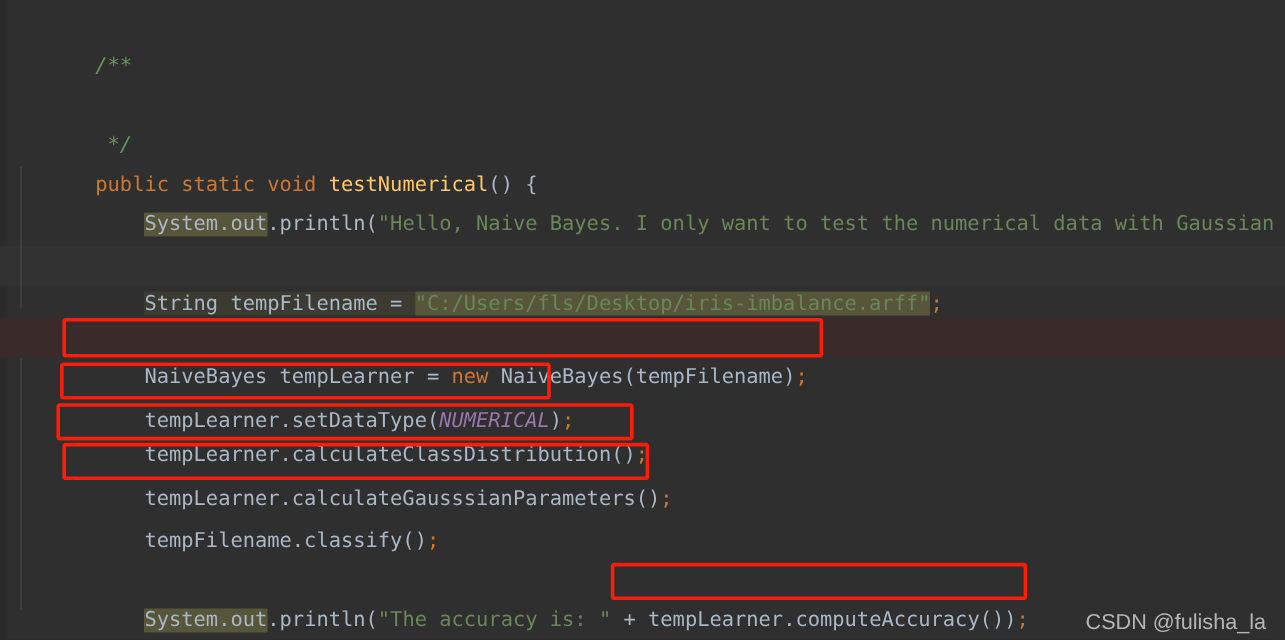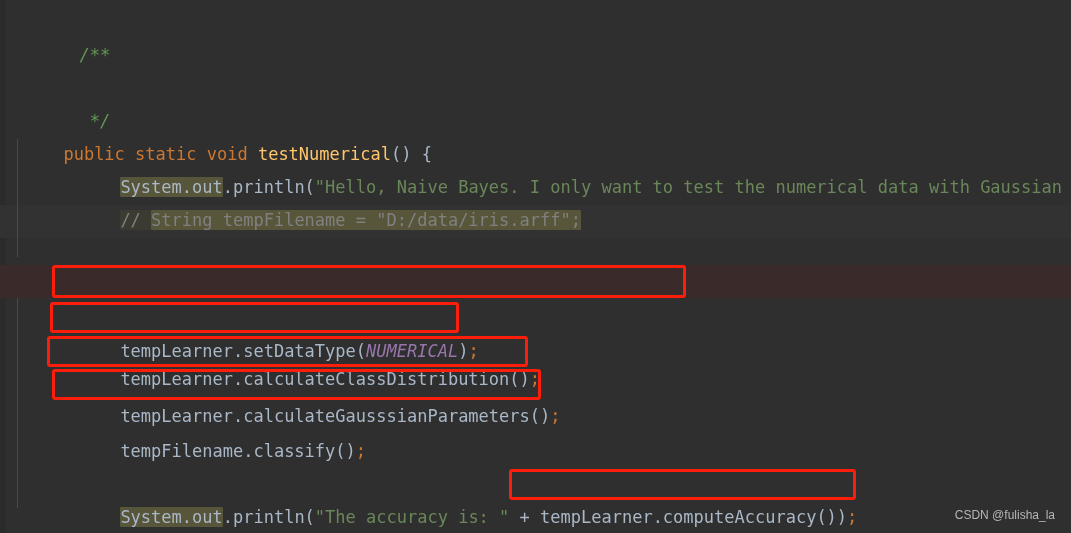--- a/index.html
+++ b/index.html
@@ -92,21 +92,21 @@
     border: 3px solid #fc1d0b;
     border-radius: 3px;
     box-sizing: border-box;
     pointer-events: none;
   }
 
   
   .watermark {
     position: absolute;
     font-family: "Liberation Sans", sans-serif;
-    font-size: 12px;
+    font-size: 18px;
     color: #b6b6b6;
     white-space: pre;
   }
 </style>
 </head>
 <body>
 
 <div id="root">
   <div class="editor">
 
@@ -120,33 +120,36 @@
 
     <div class="line" style="top:6px;left:18px;">
       <span class="cmt">/**</span>
     </div>
 
 
     <div class="line" style="top:72px;left:18px;">
       <span class="cmt"> */</span>
     </div>
 
-    <div class="line" style="top:105px;left:2px;">
+    <div class="line" style="top:105px;left:18px;">
       <span class="kw">public static void</span><span class="plain"> </span><span class="fn">testNumerical</span><span class="paren">() {</span>
     </div>
 
     <div class="line" style="top:138px;left:18px;">
       <span class="ind">    </span><span class="hl plain">System.out</span><span class="plain">.println(</span><span class="str">"Hello, Naive Bayes. I only want to test the numerical data with Gaussian</span>
     </div>
 
-    <div class="line" style="top:171px;left:18px;">
-      <span class="ind">    </span><span class="hl-dark cmt-gray">// </span><span class="hl cmt-gray">String tempFilename = "D:/data/iris.arff"</span><span class="hl cmt-gray">;</span>
+
+    <div class="line" style="top:204px;left:18px;">
+      <span class="ind">    </span><span class="hl-dark plain">String tempFilename = </span><span class="hl str">"C:/Users/fls/Desktop/iris-imbalance.arff"</span><span class="semi">;</span>
     </div>
 
-
+    <div class="line" style="top:265px;left:18px;">
+      <span class="ind">    </span><span class="plain">NaiveBayes tempLearner = </span><span class="kw">new</span><span class="plain"> NaiveBayes(tempFilename)</span><span class="semi">;</span>
+    </div>
 
     <div class="line" style="top:302px;left:18px;">
       <span class="ind">    </span><span class="plain">tempLearner.setDataType(</span><span class="stat">NUMERICAL</span><span class="paren">)</span><span class="semi">;</span>
     </div>
 
     <div class="line" style="top:330px;left:18px;">
       <span class="ind">    </span><span class="plain">tempLearner.calculateClassDistribution()</span><span class="semi">;</span>
     </div>
 
     <div class="line" style="top:367px;left:18px;">

